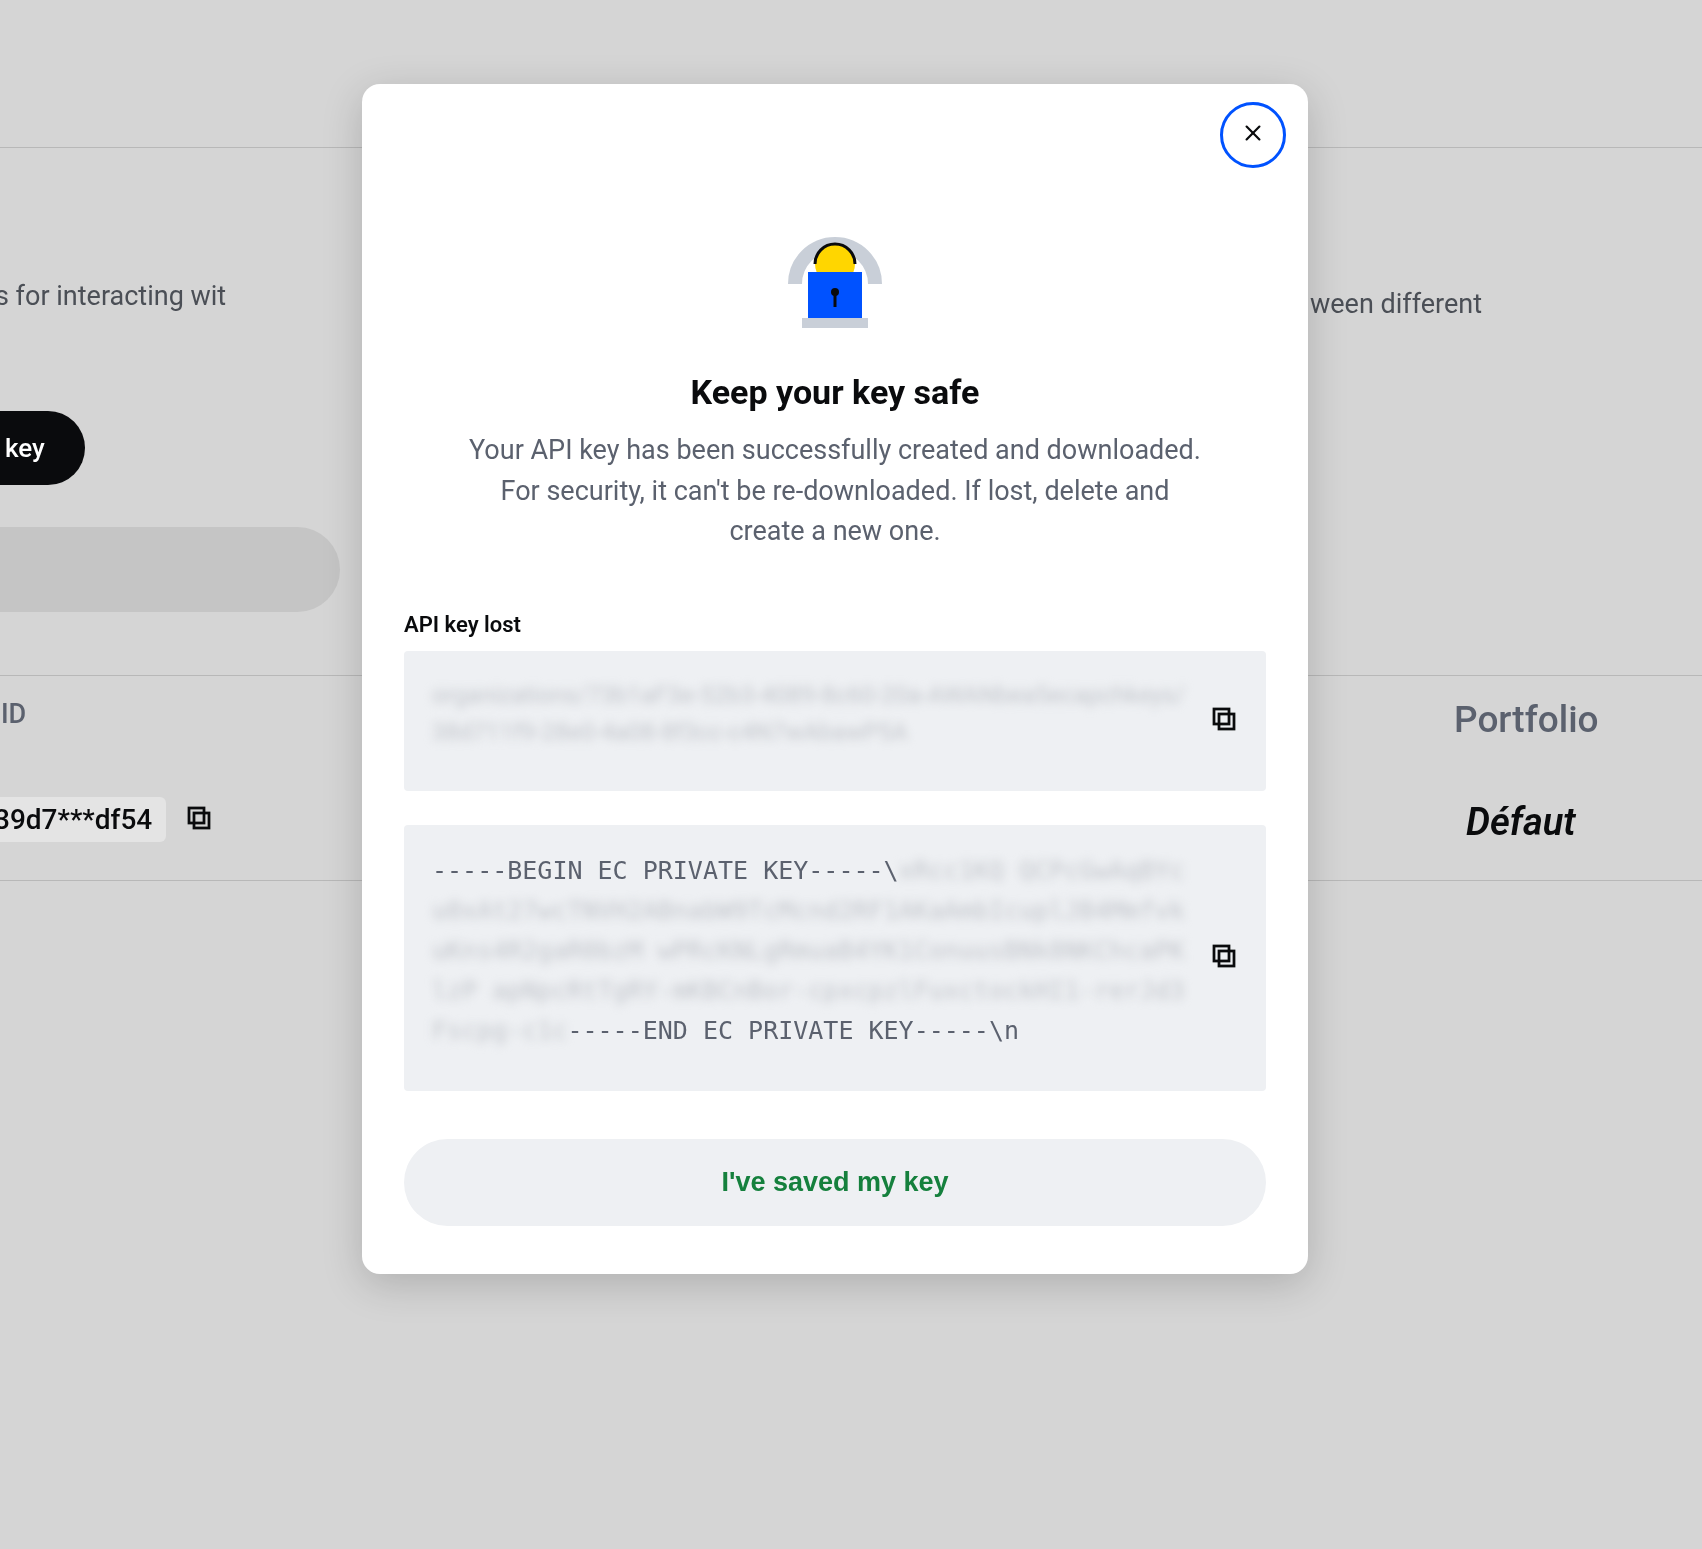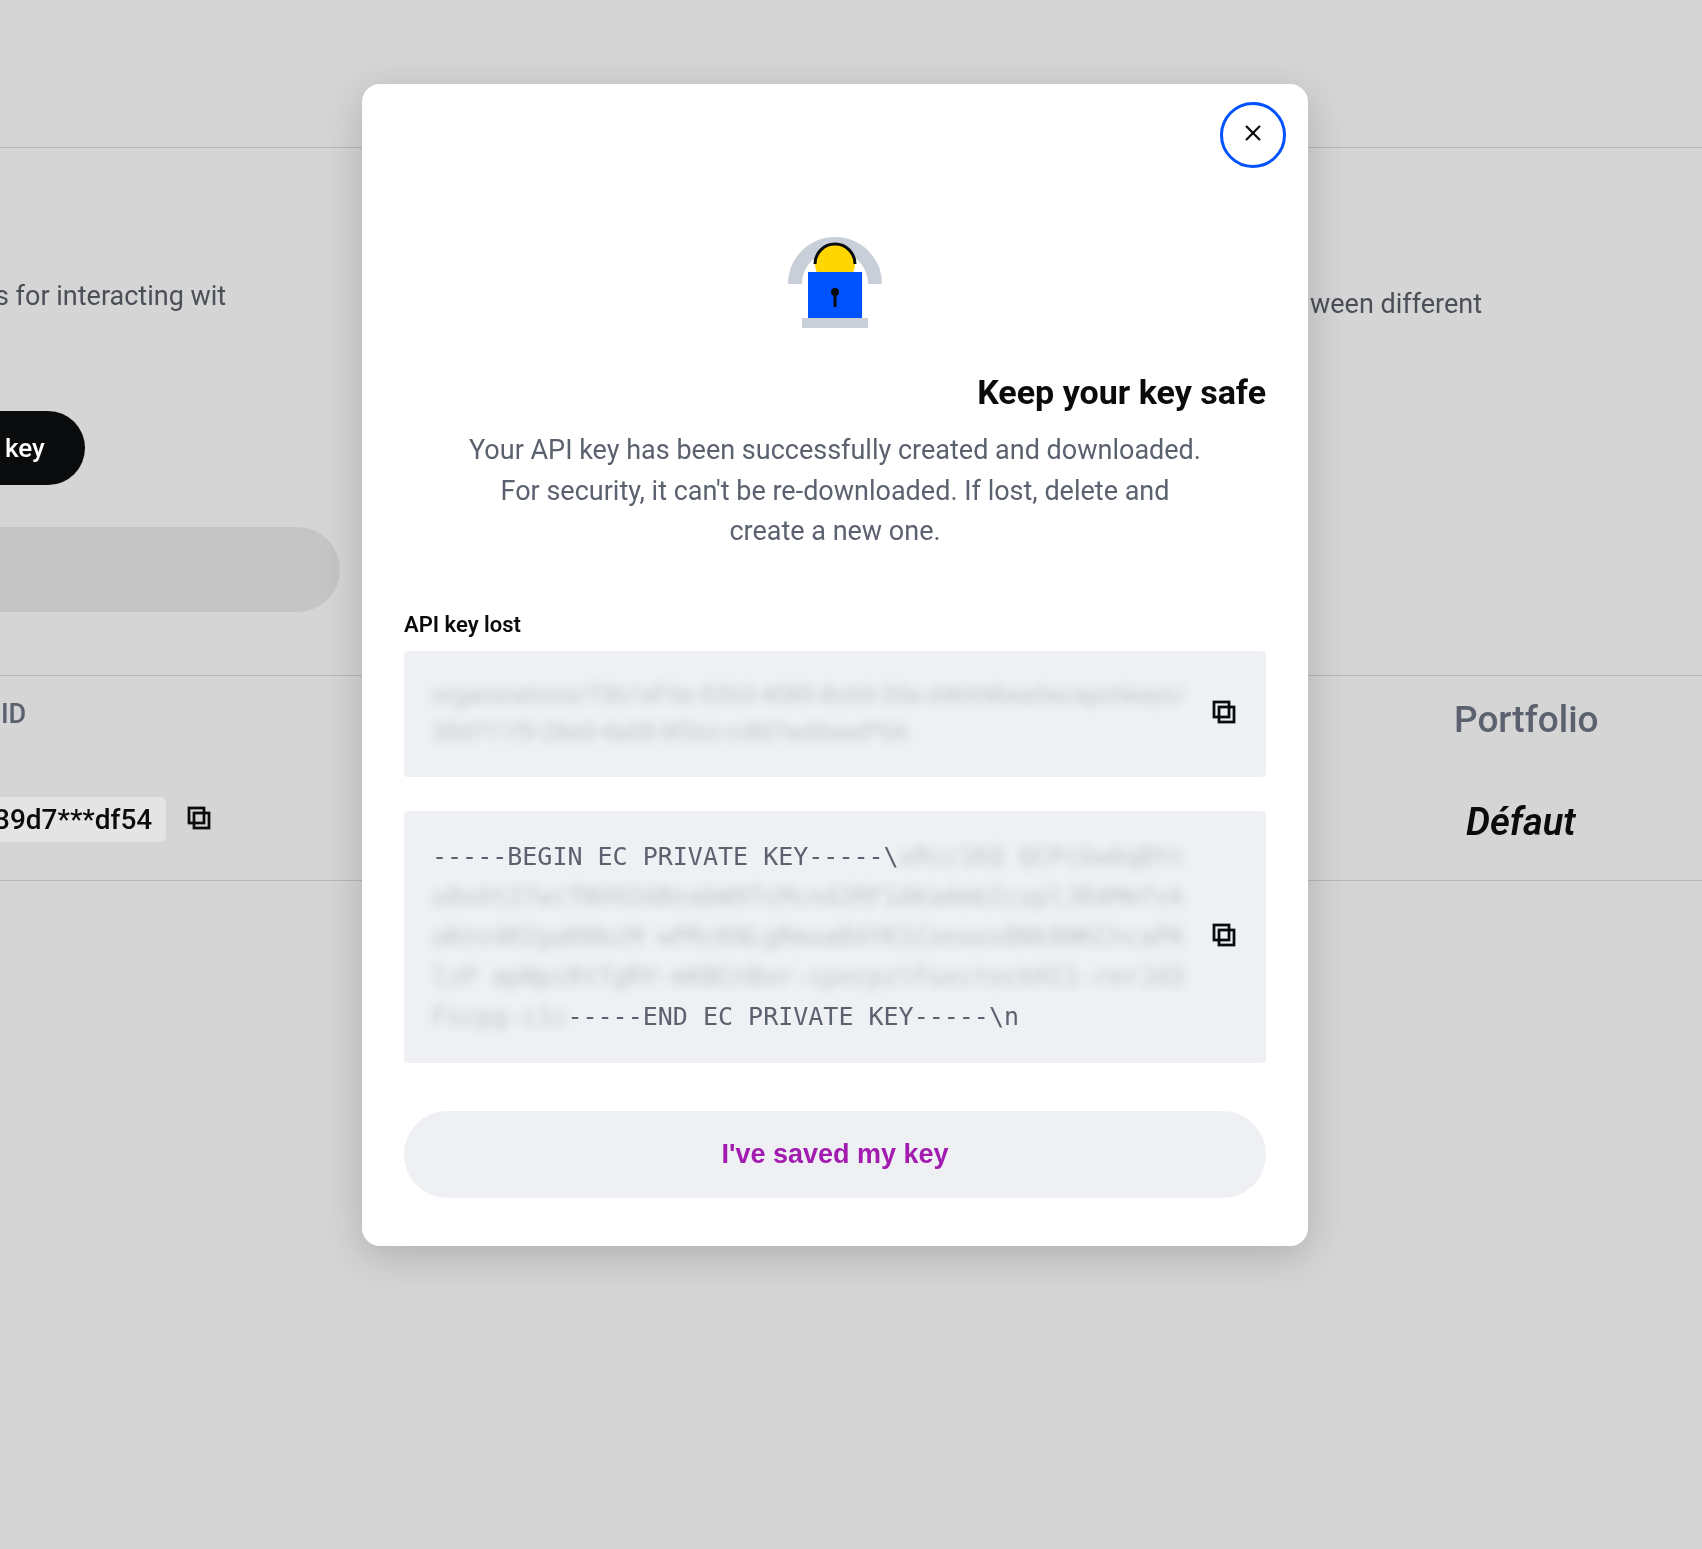--- a/index.html
+++ b/index.html
@@ -153,21 +153,21 @@
       cursor: pointer;
     }
     .close-btn svg { width: 22px; height: 22px; }
     .lock-illus {
       display: flex;
       justify-content: center;
       margin-top: 100px;
       margin-bottom: 30px;
     }
     .modal h2 {
-      text-align: right;
+      text-align: center;
       font-size: 34px;
       font-weight: 700;
       color: #0a0b0d;
       margin-bottom: 18px;
     }
     .modal-desc {
       text-align: center;
       color: #5b616e;
       font-size: 27px;
       line-height: 1.5;
@@ -176,21 +176,21 @@
     }
     .field-label {
       color: #0a0b0d;
       font-size: 22px;
       font-weight: 600;
       margin-bottom: 14px;
     }
     .field-box {
       background: #eef0f3;
       border-radius: 4px;
-      padding: 26px 80px 26px 28px;
+      padding: 26px 80px 40px 28px;
       position: relative;
       margin-bottom: 34px;
     }
     .field-box-privkey {
       margin-bottom: 48px;
     }
     .field-content-blur {
       color: #c3c6cc;
       filter: blur(5px);
       font-size: 24px;
@@ -221,21 +221,21 @@
       align-items: center;
       justify-content: center;
       cursor: pointer;
     }
     .saved-btn {
       width: 100%;
       background: #eef0f3;
       border-radius: 48px;
       padding: 28px;
       text-align: center;
-      color: #a21caf;
+      color: #15803d;
       font-size: 27px;
       font-weight: 600;
       cursor: pointer;
       border: none;
     }
     .copy-icon svg, .bg-copy-icon svg { width: 30px; height: 30px; }
   </style>
 </head>
 <body>
 

